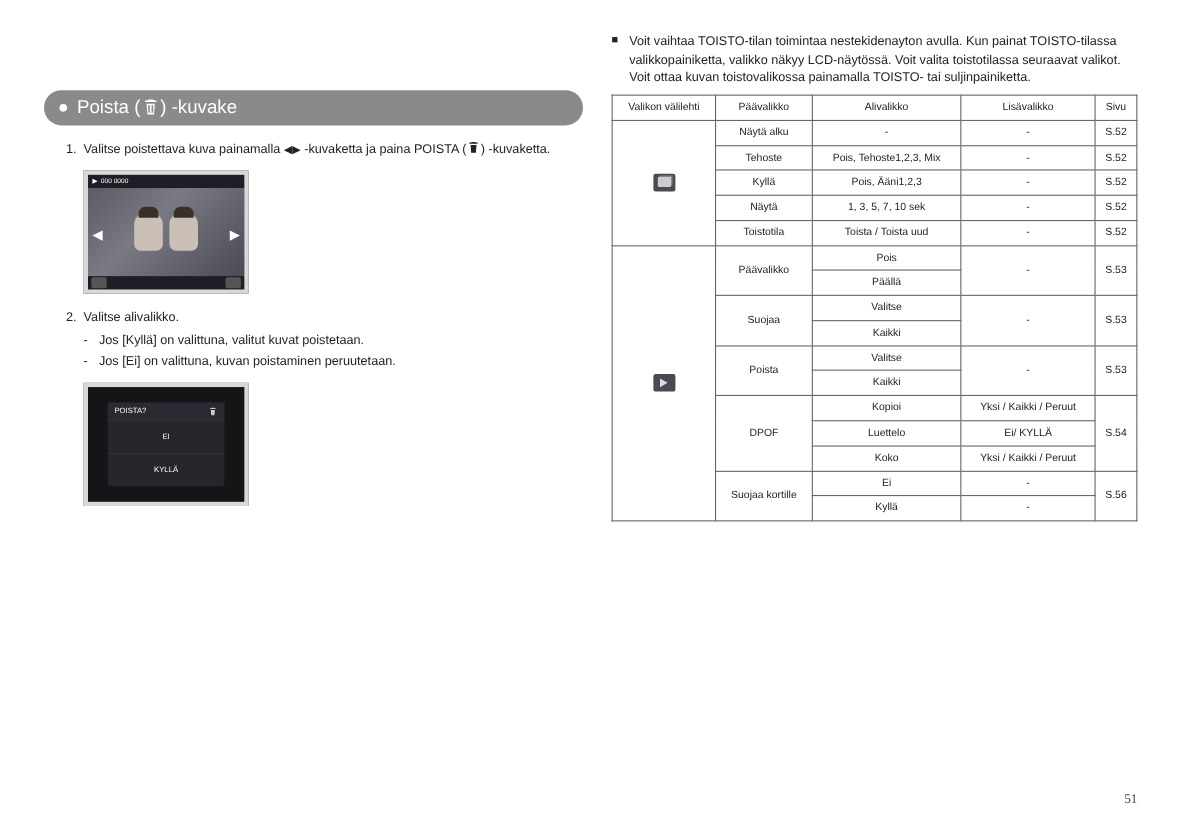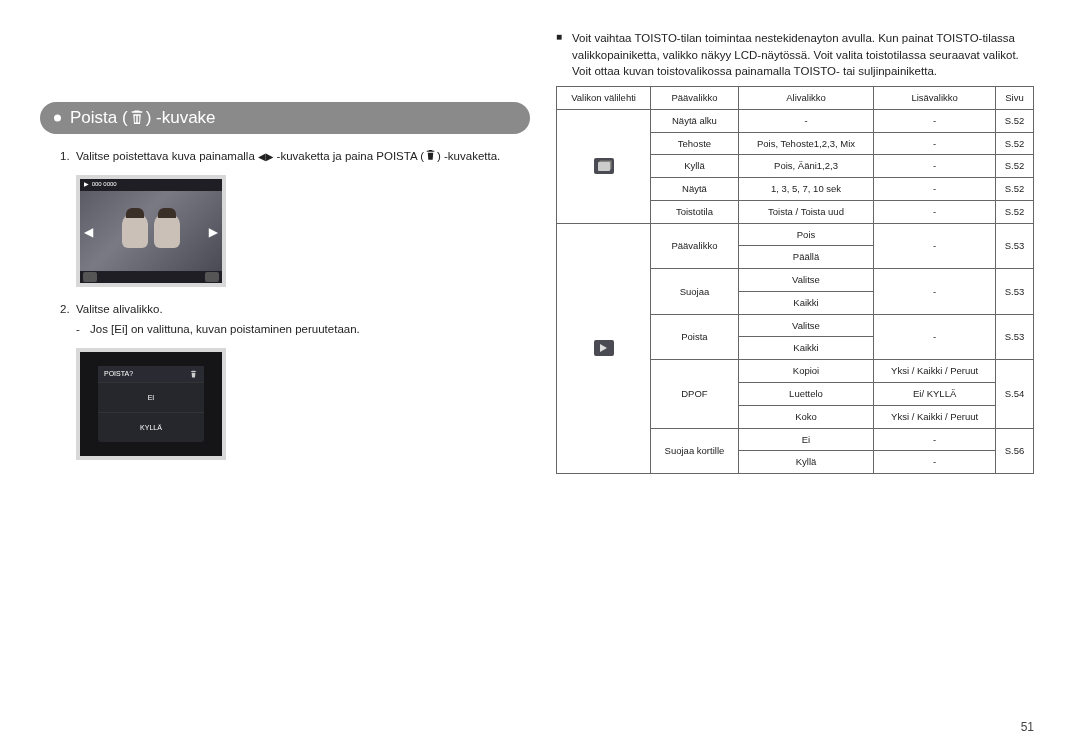--- a/index.html
+++ b/index.html
@@ -172,20 +172,21 @@
   .tab-icon.slide::after{
     content:""; width:12px;height:9px;background:#ccc;border-radius:1px;
     box-shadow: 1px -1px 0 #888, 2px -2px 0 #666;
   }
   .pagenum {
     position: absolute;
     bottom: 12px;
     right: 46px;
     font-size: 12px;
     color: #444;
+    font-family: Liberation Serif, serif;
   }
   .lr-icon { font-size:10px; }
   .trash-svg { vertical-align:-2px;}
 </style>
 </head>
 <body>
 
 <div class="page">
 
   <div class="col">
@@ -224,20 +225,21 @@
         <div class="cam-bot">
           <span class="ic"></span>
           <span class="ic"></span>
         </div>
       </div>
 
       <div class="num-item">
         <span class="n">2.</span>
         <span>Valitse alivalikko.</span>
       </div>
+      <div class="dash-item">Jos [Kyllä] on valittuna, valitut kuvat poistetaan.</div>
       <div class="dash-item">Jos [Ei] on valittuna, kuvan poistaminen peruutetaan.</div>
 
       <div class="cam-screen">
         <div class="cam2-body">
           <div class="cam2-panel">
             <div class="cam2-title">
               <span>POISTA?</span>
               <svg width="9" height="9" viewBox="0 0 24 24">
                   <path fill="#ccc" d="M8 3l1-1h6l1 1h3v2H5V3h3zm-1 4h10l-1 13H8L7 7z"></path>
                 </svg>

